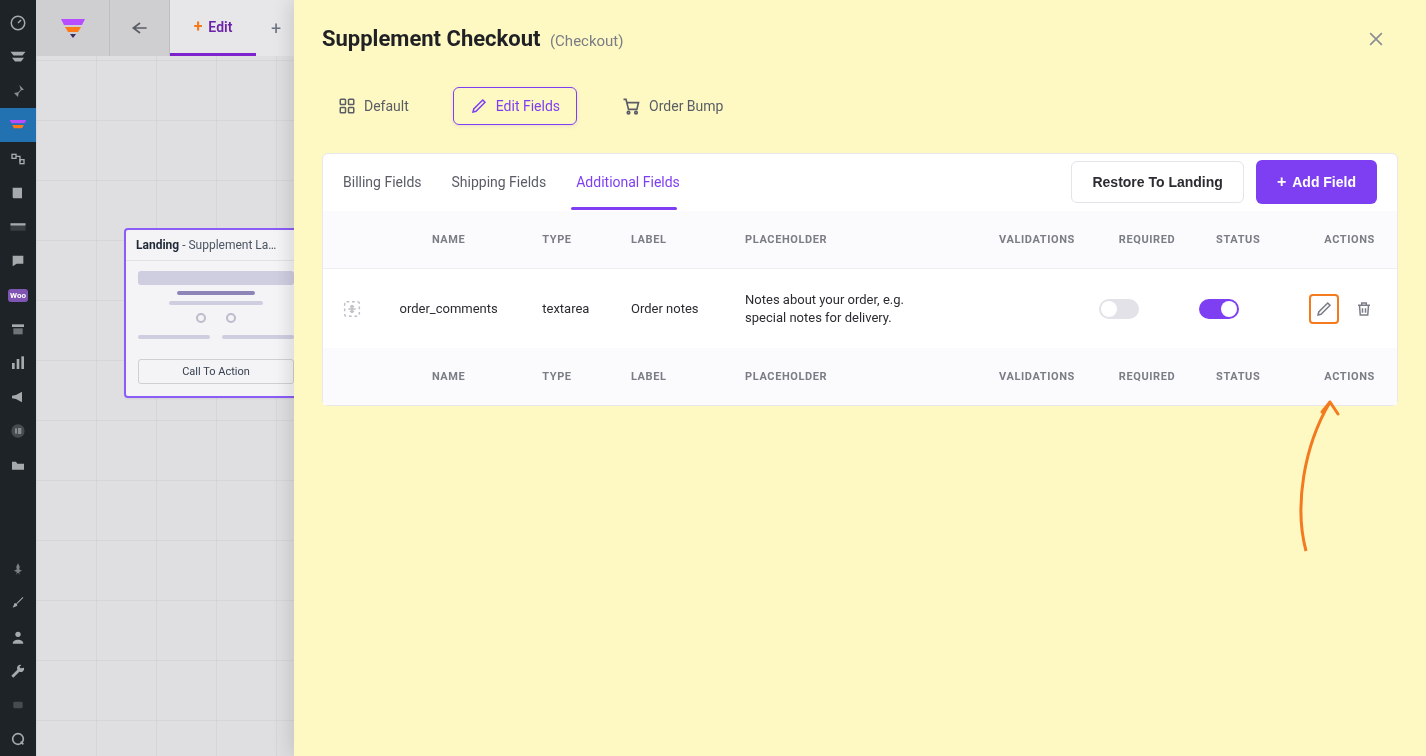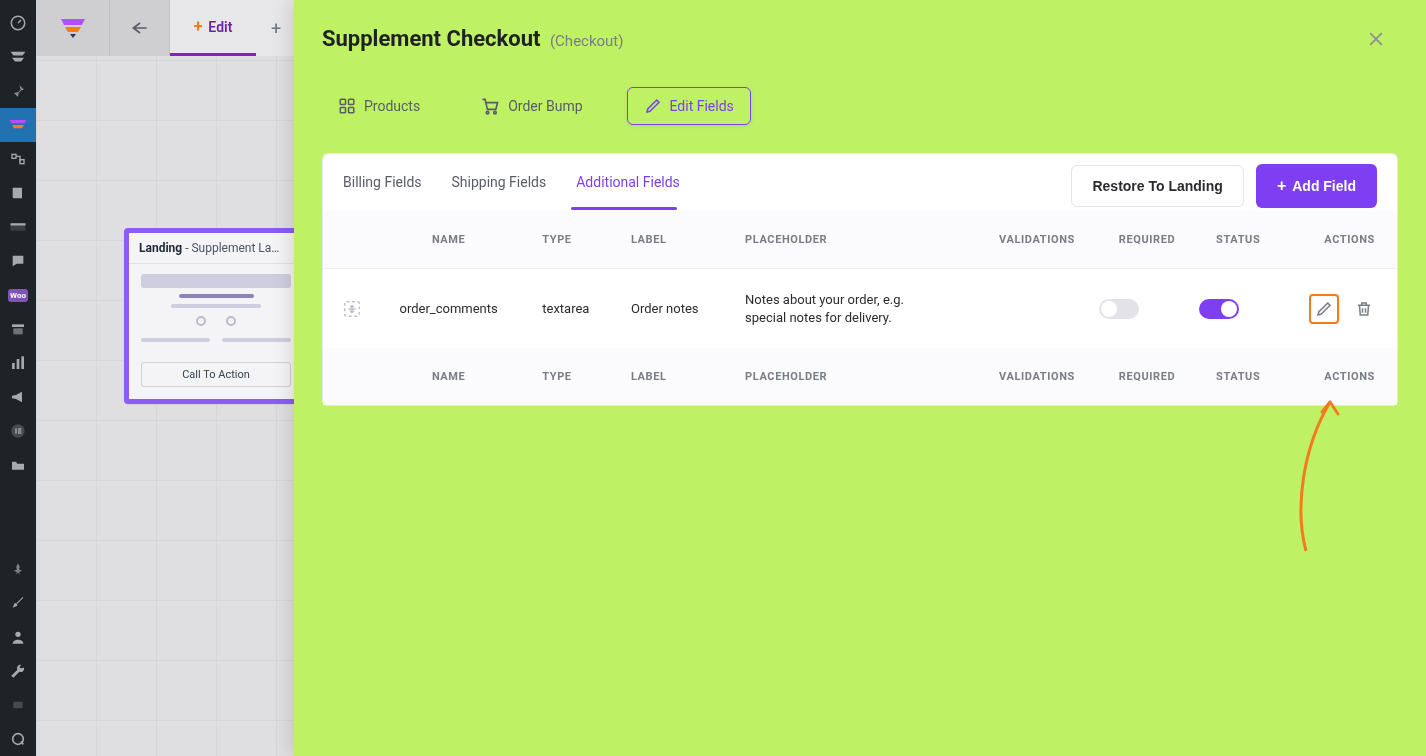--- a/index.html
+++ b/index.html
@@ -96,21 +96,21 @@
     background:#e7e7ea;
     cursor:pointer;
   }
 
   
   .landing-card {
     position: absolute;
     left: 124px; top: 228px;
     width: 184px;
     background: #f4f4f6;
-    border: 5px solid #8b5cf6;
+    border: 2px solid #8b5cf6;
     border-radius: 4px;
     box-shadow: 0 1px 2px rgba(0,0,0,0.06);
     font-size: 12px;
     color: #4b5563;
   }
   .landing-card .lc-head {
     padding: 8px 10px;
     border-bottom: 1px solid #e2e2e6;
     white-space: nowrap; overflow: hidden; text-overflow: ellipsis;
   }
@@ -130,21 +130,21 @@
     padding:5px 0;
     font-size:11px;
     color:#374151;
     cursor:pointer;
   }
 
   
   .panel {
     position: absolute;
     left: 294px; right: 0; top: 0; bottom: 0;
-    background: #bef264;
+    background: #fef9c3;
     box-shadow: -4px 0 18px rgba(0,0,0,0.12);
     display: flex;
     flex-direction: column;
   }
   .panel-header {
     padding: 26px 40px 18px 28px;
     display:flex; align-items:center; justify-content:space-between;
   }
   .panel-title { font-size: 22px; color:#1f2124; font-weight:700; }
   .panel-title .sub { font-size:15px; font-weight:400; color:#7a7d85; margin-left:4px;}
@@ -164,21 +164,21 @@
     box-shadow: 0 1px 4px rgba(126,63,242,0.15);
   }
 
   .card {
     margin: 0 28px;
     border:1px solid #e8e8ec;
     border-radius:6px;
     background:#fff;
   }
   .card-tabs {
-    display:flex; align-items:flex-end; justify-content:space-between;
+    display:flex; align-items:flex-start; justify-content:space-between;
     padding: 20px 20px 0 20px;
   }
   .fieldtabs { display:flex; gap:30px; }
   .fieldtab { font-size:14px; color:#5a5d66; padding-bottom:18px; cursor:pointer; }
   .fieldtab.active { color:#7e3ff2; }
   .card-actions { display:flex; gap:12px; align-items:center; margin-top:-14px;}
   .btn {
     font-size:14px; font-weight:600; padding:12px 20px;
     border-radius:6px; cursor:pointer; border:1px solid transparent;
   }
@@ -409,35 +409,35 @@
   </div>
 
   <div class="panel-tabs">
     <div class="ptab">
       <svg width="18" height="18" viewBox="0 0 24 24" fill="none" stroke="#5a5d66" stroke-width="2">
           <rect x="3" y="3" width="7" height="7" rx="1"></rect>
           <rect x="14" y="3" width="7" height="7" rx="1"></rect>
           <rect x="3" y="14" width="7" height="7" rx="1"></rect>
           <rect x="14" y="14" width="7" height="7" rx="1"></rect>
         </svg>
-      <span>Products</span>
+      <span>Default</span>
+    </div>
+    <div class="ptab active">
+      <svg width="18" height="18" viewBox="0 0 24 24" fill="none" stroke="#7e3ff2" stroke-width="2">
+          <path d="M4 20l4-1L20 7l-3-3L5 16z"></path>
+        </svg>
+      <span>Edit Fields</span>
     </div>
     <div class="ptab">
       <svg width="20" height="20" viewBox="0 0 24 24" fill="none" stroke="#5a5d66" stroke-width="2">
           <circle cx="9" cy="20" r="1.5"></circle>
           <circle cx="18" cy="20" r="1.5"></circle>
           <path d="M3 4h3l3 12h10l2-8H7"></path>
         </svg>
       <span>Order Bump</span>
-    </div>
-    <div class="ptab active">
-      <svg width="18" height="18" viewBox="0 0 24 24" fill="none" stroke="#7e3ff2" stroke-width="2">
-          <path d="M4 20l4-1L20 7l-3-3L5 16z"></path>
-        </svg>
-      <span>Edit Fields</span>
     </div>
   </div>
 
   <div class="card">
     <div class="card-tabs">
       <div class="fieldtabs">
         <div class="fieldtab">Billing Fields</div>
         <div class="fieldtab">Shipping Fields</div>
         <div class="fieldtab active">Additional Fields</div>
       </div>

